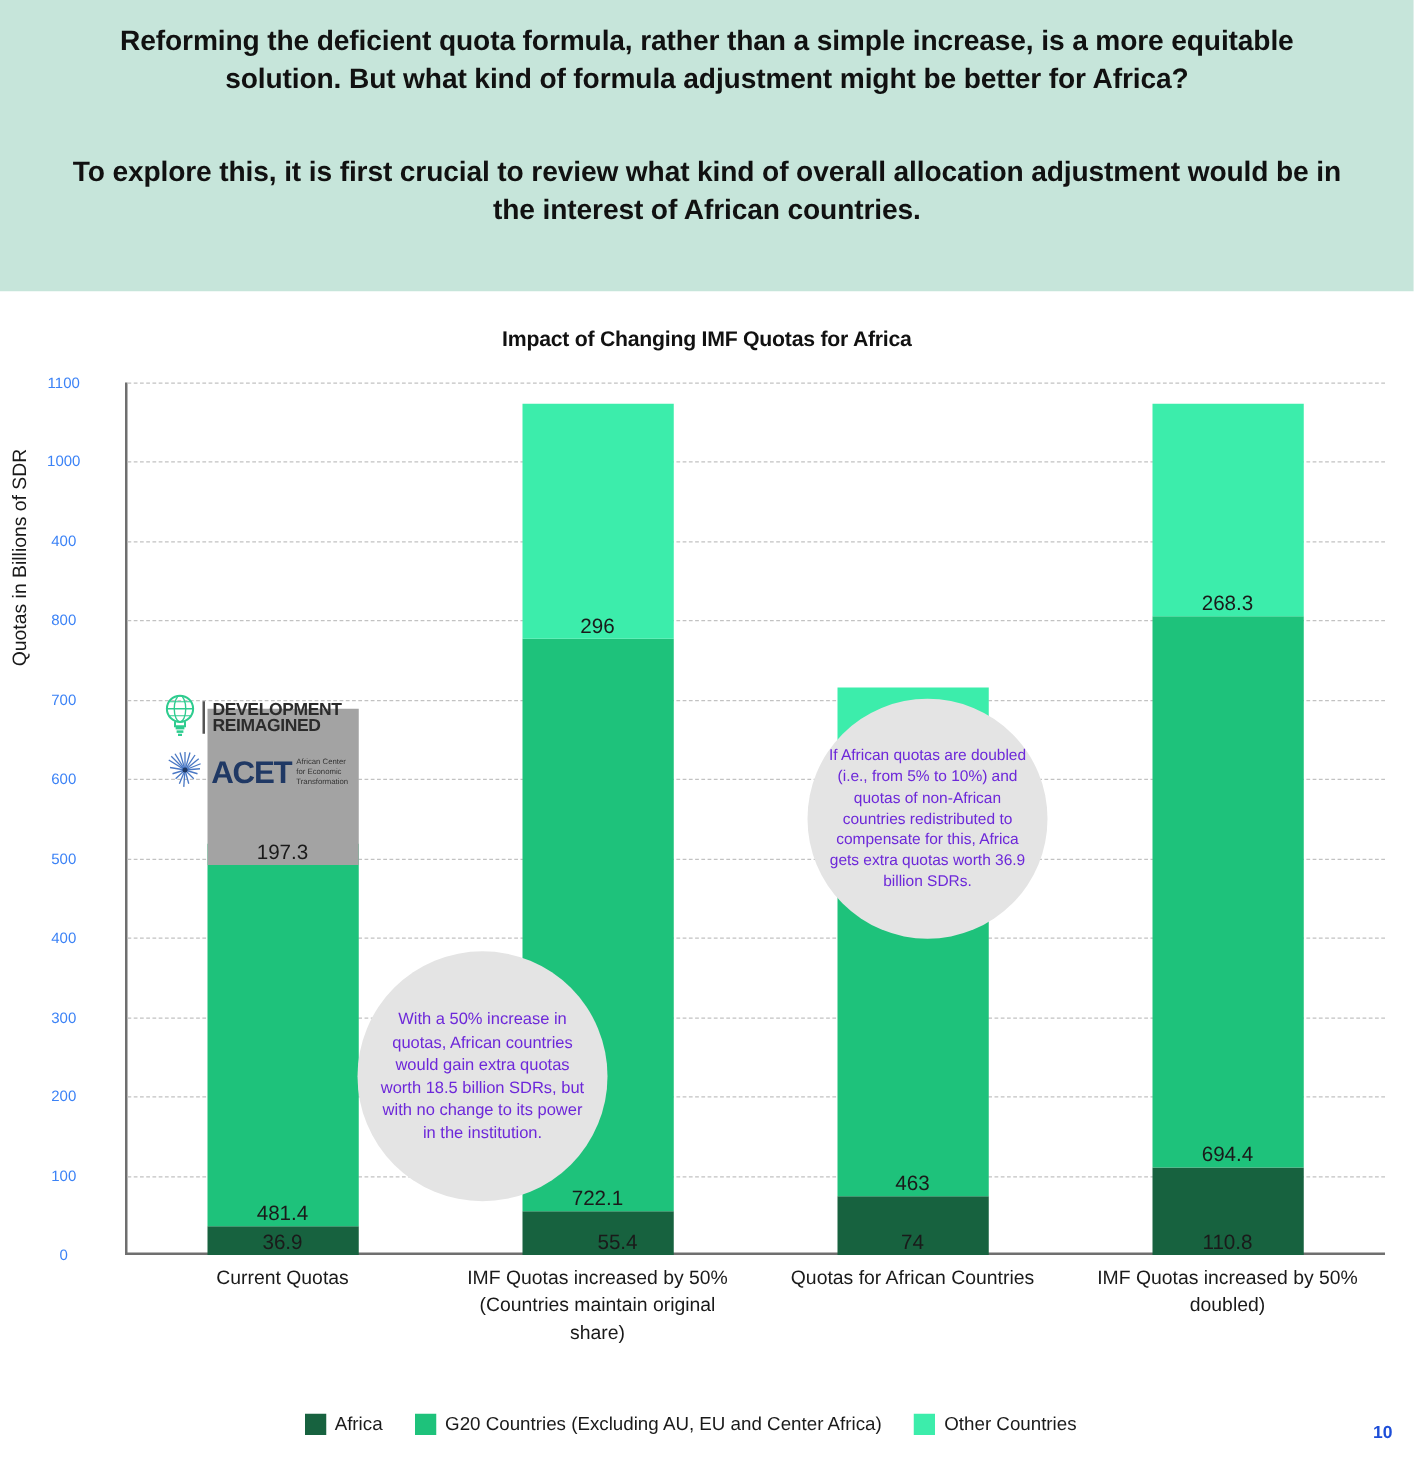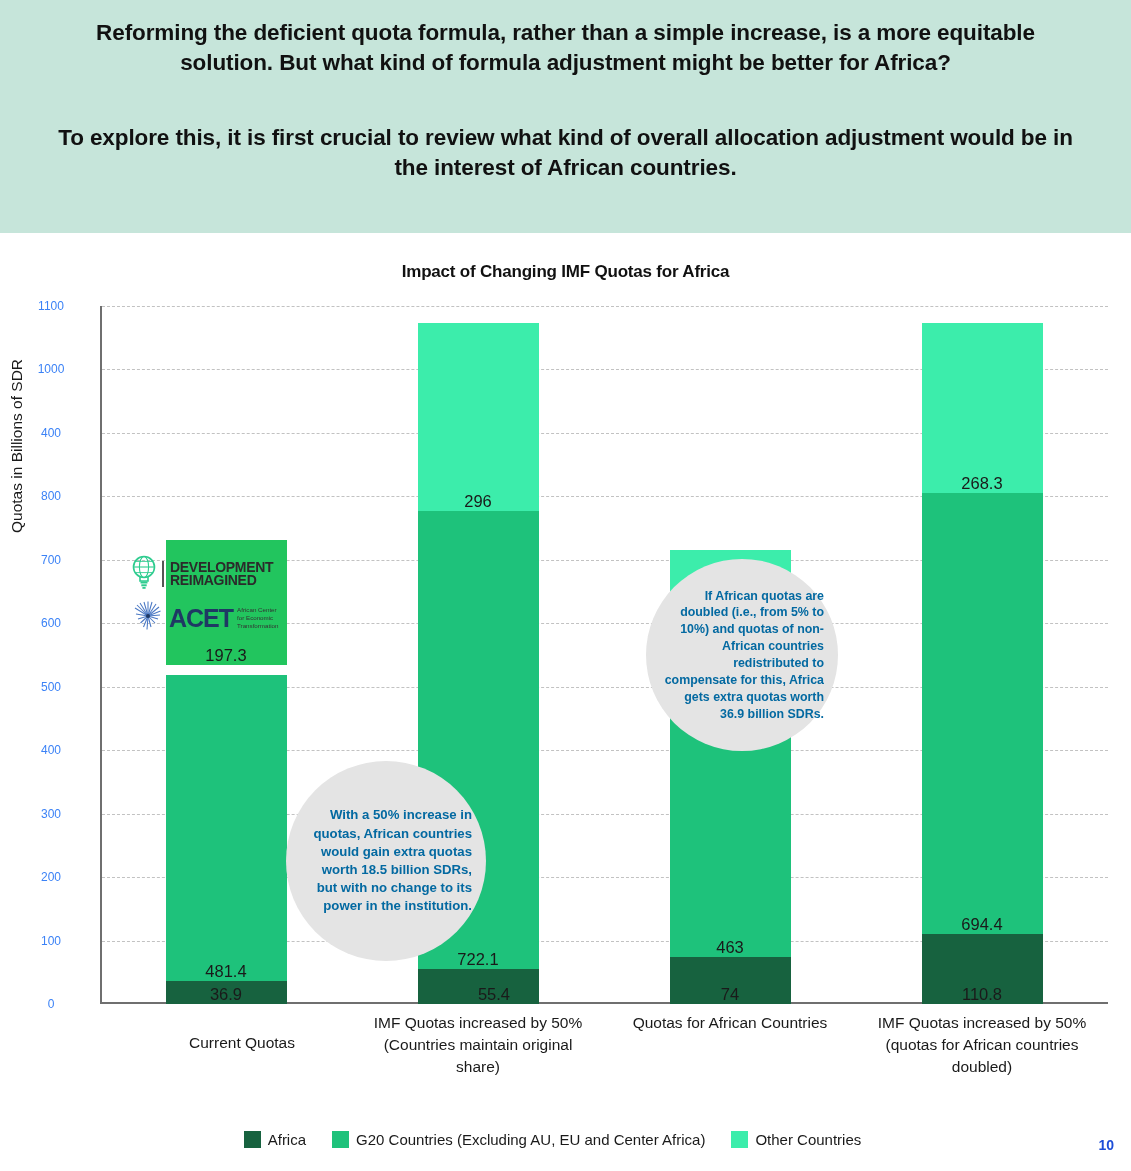--- a/index.html
+++ b/index.html
@@ -81,22 +81,22 @@
     position: absolute; top: 706px;
     text-align: center; font-size: 15.5px; color: #1a1a1a;
     line-height: 1.42;
   }
 
   
   .bubble {
     position: absolute; border-radius: 50%;
     background: #e4e4e4;
     display: flex; align-items: center; justify-content: center;
-    text-align: right;
-    font-weight: bold; color: #0369a1;
+    text-align: center;
+    font-weight: normal; color: #6d28d9;
     padding: 0 14px;
   }
   #bubble-1 { left: 286px; top: 528px; width: 200px; height: 200px; font-size: 13.2px; line-height: 1.38; }
   #bubble-2 { left: 646px; top: 326px; width: 192px; height: 192px; font-size: 12.4px; line-height: 1.36; }
 
   
   .logos { position: absolute; left: 131px; top: 322px; width: 150px; }
   .logo-dr { display: flex; align-items: center; gap: 5px; height: 38px; }
   .logo-dr .dr-text { font-weight: bold; font-size: 14px; line-height: 0.96;
     letter-spacing: -0.3px; color: #2b2b2b; border-left: 2.5px solid #555; padding-left: 6px; }
@@ -166,21 +166,21 @@
             <div class="ytick-wrap" style="top: 0px;">1100</div>
           </div>
         <div id="bars">
             <div class="bar" style="left: 65.5px; width: 121px; top: 0px; height: 698px;">
               <div class="seg" style="top: 674.585px; height: 23.4147px; background: rgb(23, 98, 63);">
                 <span>36.9</span>
               </div>
               <div class="seg" style="top: 369.115px; height: 305.47px; background: rgb(30, 194, 123);">
                 <span>481.4</span>
               </div>
-              <div class="seg" style="top: 234px; height: 125.196px; background: #22c55e;">
+              <div class="seg" style="top: 261px; height: 125.196px; background: #a3a3a3;">
                 <span>197.3</span>
               </div>
             </div>
             <div class="bar" style="left: 317.5px; width: 121px; top: 0px; height: 698px;">
               <div class="seg" style="top: 662.846px; height: 35.1538px; background: rgb(23, 98, 63); padding-left: 32px;">
                 <span>55.4</span>
               </div>
               <div class="seg" style="top: 204.641px; height: 458.205px; background: rgb(30, 194, 123);">
                 <span>722.1</span>
               </div>
@@ -206,34 +206,33 @@
               <div class="seg" style="top: 187.064px; height: 440.628px; background: rgb(30, 194, 123);">
                 <span>694.4</span>
               </div>
               <div class="seg" style="top: 16.8155px; height: 170.249px; background: rgb(60, 237, 171);">
                 <span>268.3</span>
               </div>
             </div>
           </div>
       </div>
       <div id="xticks">
-          <div class="xtick" style="left: 16px; width: 252px; margin-top: 20px;">
+          <div class="xtick" style="left: 0px; width: 252px;">
             <div>Current Quotas</div>
           </div>
           <div class="xtick" style="left: 252px; width: 252px;">
             <div>IMF Quotas increased by 50%</div>
             <div>(Countries maintain original</div>
             <div>share)</div>
           </div>
           <div class="xtick" style="left: 504px; width: 252px;">
             <div>Quotas for African Countries</div>
           </div>
           <div class="xtick" style="left: 756px; width: 252px;">
             <div>IMF Quotas increased by 50%</div>
-            <div>(quotas for African countries</div>
             <div>doubled)</div>
           </div>
         </div>
     </div>
 
     <div class="logos">
       <div class="logo-dr">
         <span>
           <svg width="26" height="34" viewBox="0 0 26 34">
             <circle cx="13" cy="12" r="10.5" fill="none" stroke="#2ecc8f" stroke-width="1.6"></circle>

